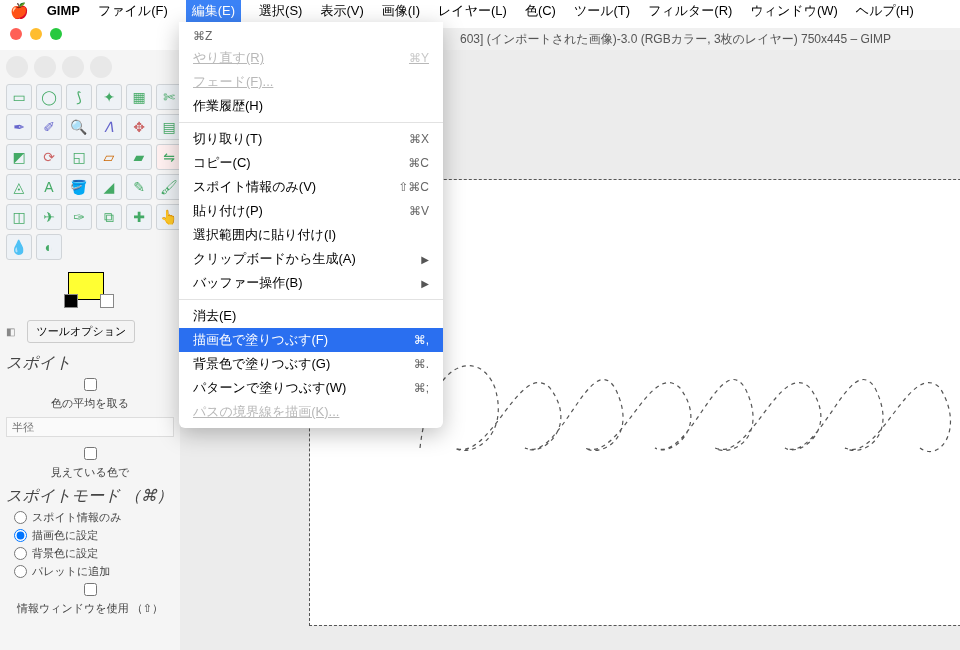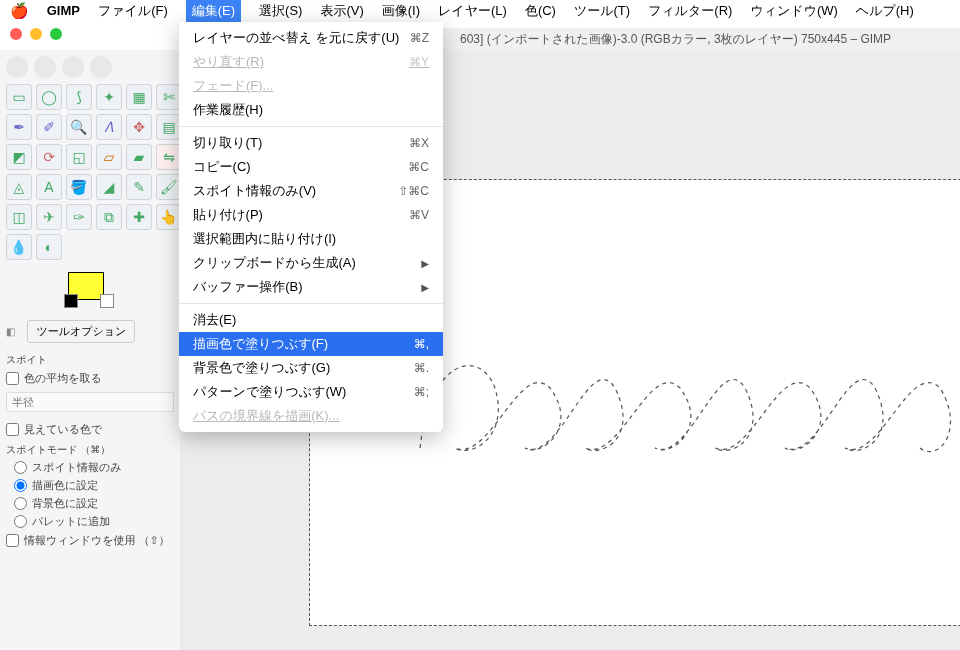--- a/index.html
+++ b/index.html
@@ -22,22 +22,22 @@
   .toolbox-header { height: 22px; display:flex; gap:6px; margin-bottom:6px; }
   .toolbox-header div { width:22px; height:22px; background:#e8e8e8; border-radius:50%; }
   .tool-grid { display: grid; grid-template-columns: repeat(6, 26px); gap: 4px; margin-bottom: 10px; }
   .tool { width: 26px; height: 26px; background: #eef2f6; border: 1px solid #d0d4d8; border-radius: 3px; display:flex; align-items:center; justify-content:center; font-size:14px; color:#4a6; }
   .tool:nth-child(7){color:#66c;} .tool:nth-child(8){color:#66c;} .tool:nth-child(10){color:#66c;} .tool:nth-child(11){color:#c66;} .tool:nth-child(14){color:#c66;} .tool:nth-child(16){color:#c60;} .tool:nth-child(18){background:#fff0f0;}
   .swatches { display:flex; align-items:flex-end; margin: 6px 0 10px 58px; position:relative; height:36px; }
   .sw-fg { width: 36px; height: 28px; background: #ffff33; border:1px solid #000; position:absolute; left:4px; top:2px; }
   .sw-bg { width: 14px; height: 14px; background:#000; border:1px solid #888; position:absolute; left:0; top:24px; }
   .sw-sw { width: 14px; height: 14px; background:#fff; border:1px solid #888; position:absolute; left:36px; top:24px; }
   .opt-btn { display:inline-block; background:#f4f4f4; border:1px solid #ccc; border-radius:3px; padding:3px 8px; font-size:11px; margin: 4px 8px; }
-  .opt-label { font-size:10px; color:#444; margin: 6px 0 2px; display:block; }
-  .chk { display:flex; align-items:center; gap:5px; font-size:11px; color:#444; margin:4px 0; }
+  .opt-label { font-size:16px; color:#444; margin: 6px 0 2px; display:block;font-style:italic; }
+  .chk { display:flex; align-items:center; gap:5px; font-size:11px; color:#444; margin:4px 0;flex-direction:column; }
   .chk input { width:13px; height:13px; }
   .radio-row { display:flex; align-items:center; gap:5px; font-size:11px; color:#444; margin:3px 0 3px 8px; }
   .radio-row input { width:13px; height:13px; }
   .field { width:100%; border:1px solid #ddd; background:#fafafa; font-size:11px; padding:3px 5px; color:#aaa; margin:2px 0 6px; }
 
   .canvas-area { position:absolute; left:180px; top:50px; right:0; bottom:0; background:#ececec; }
   .ruler-h { position:absolute; left:260px; top:75px; right:0; height:20px; background:#f8f8f8; border-bottom:1px solid #ccc; font-size:9px; color:#555; }
   .ruler-h div { position:absolute; top:3px; transform:translateX(-50%); }
   .ruler-v { position:absolute; left:260px; top:95px; width:18px; bottom:0; background:#f8f8f8; border-right:1px solid #ccc; font-size:9px; color:#555; }
   .ruler-v div { position:absolute; left:2px; writing-mode:horizontal-tb; }
@@ -193,21 +193,20 @@
 
   <div class="mama" style="-webkit-text-stroke:16px transparent; color:transparent; text-shadow:none;">
   </div>
   <svg style="position:absolute;left:90px;top:148px;overflow:visible;" width="700" height="160">
     <path d="M20,120 C30,30 80,20 95,60 C110,110 70,130 55,120 C90,135 120,30 150,60 C180,100 140,130 125,120 C160,135 190,20 215,60 C240,110 200,130 185,120 C220,135 250,30 280,60 C310,100 270,130 255,120 C290,135 320,20 345,60 C370,110 330,130 315,120 C350,135 380,30 410,60 C440,100 400,130 385,120 C420,135 450,20 475,60 C500,110 460,130 445,120 C480,135 510,30 540,60 C565,100 540,135 520,120" fill="none" stroke="#555" stroke-width="1.2" stroke-dasharray="4 4"></path>
   </svg>
 </div>
 
 <div class="dropdown">
 <div class="dd-item">
-      <span>レイヤーの並べ替え を元に戻す(U)</span>
       <span class="sc">⌘Z</span>
     </div>
     <div class="dd-item disabled">
       <span>やり直す(R)</span>
       <span class="sc">⌘Y</span>
     </div>
     <div class="dd-item disabled">
       <span>フェード(F)...</span>
     </div>
     <div class="dd-item">

